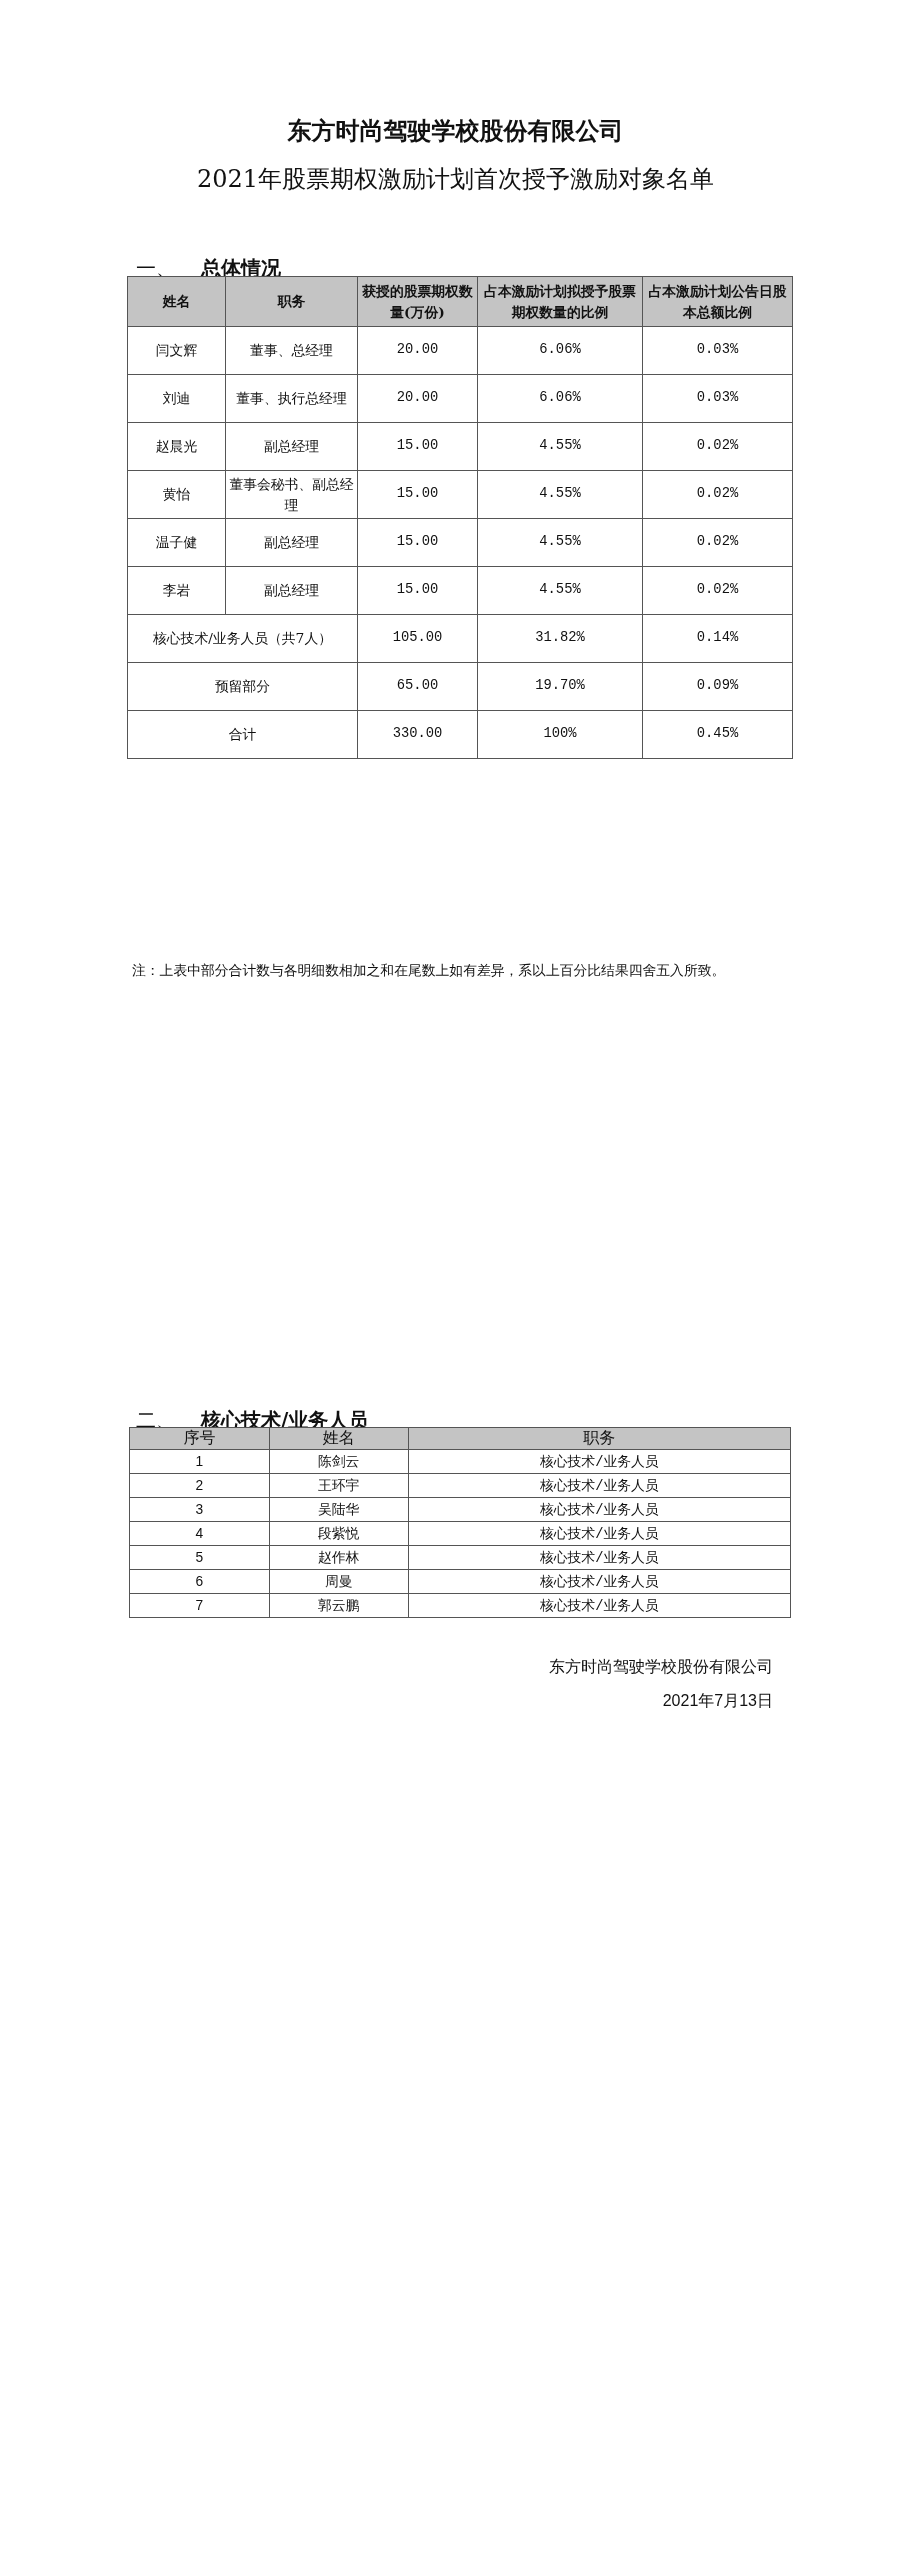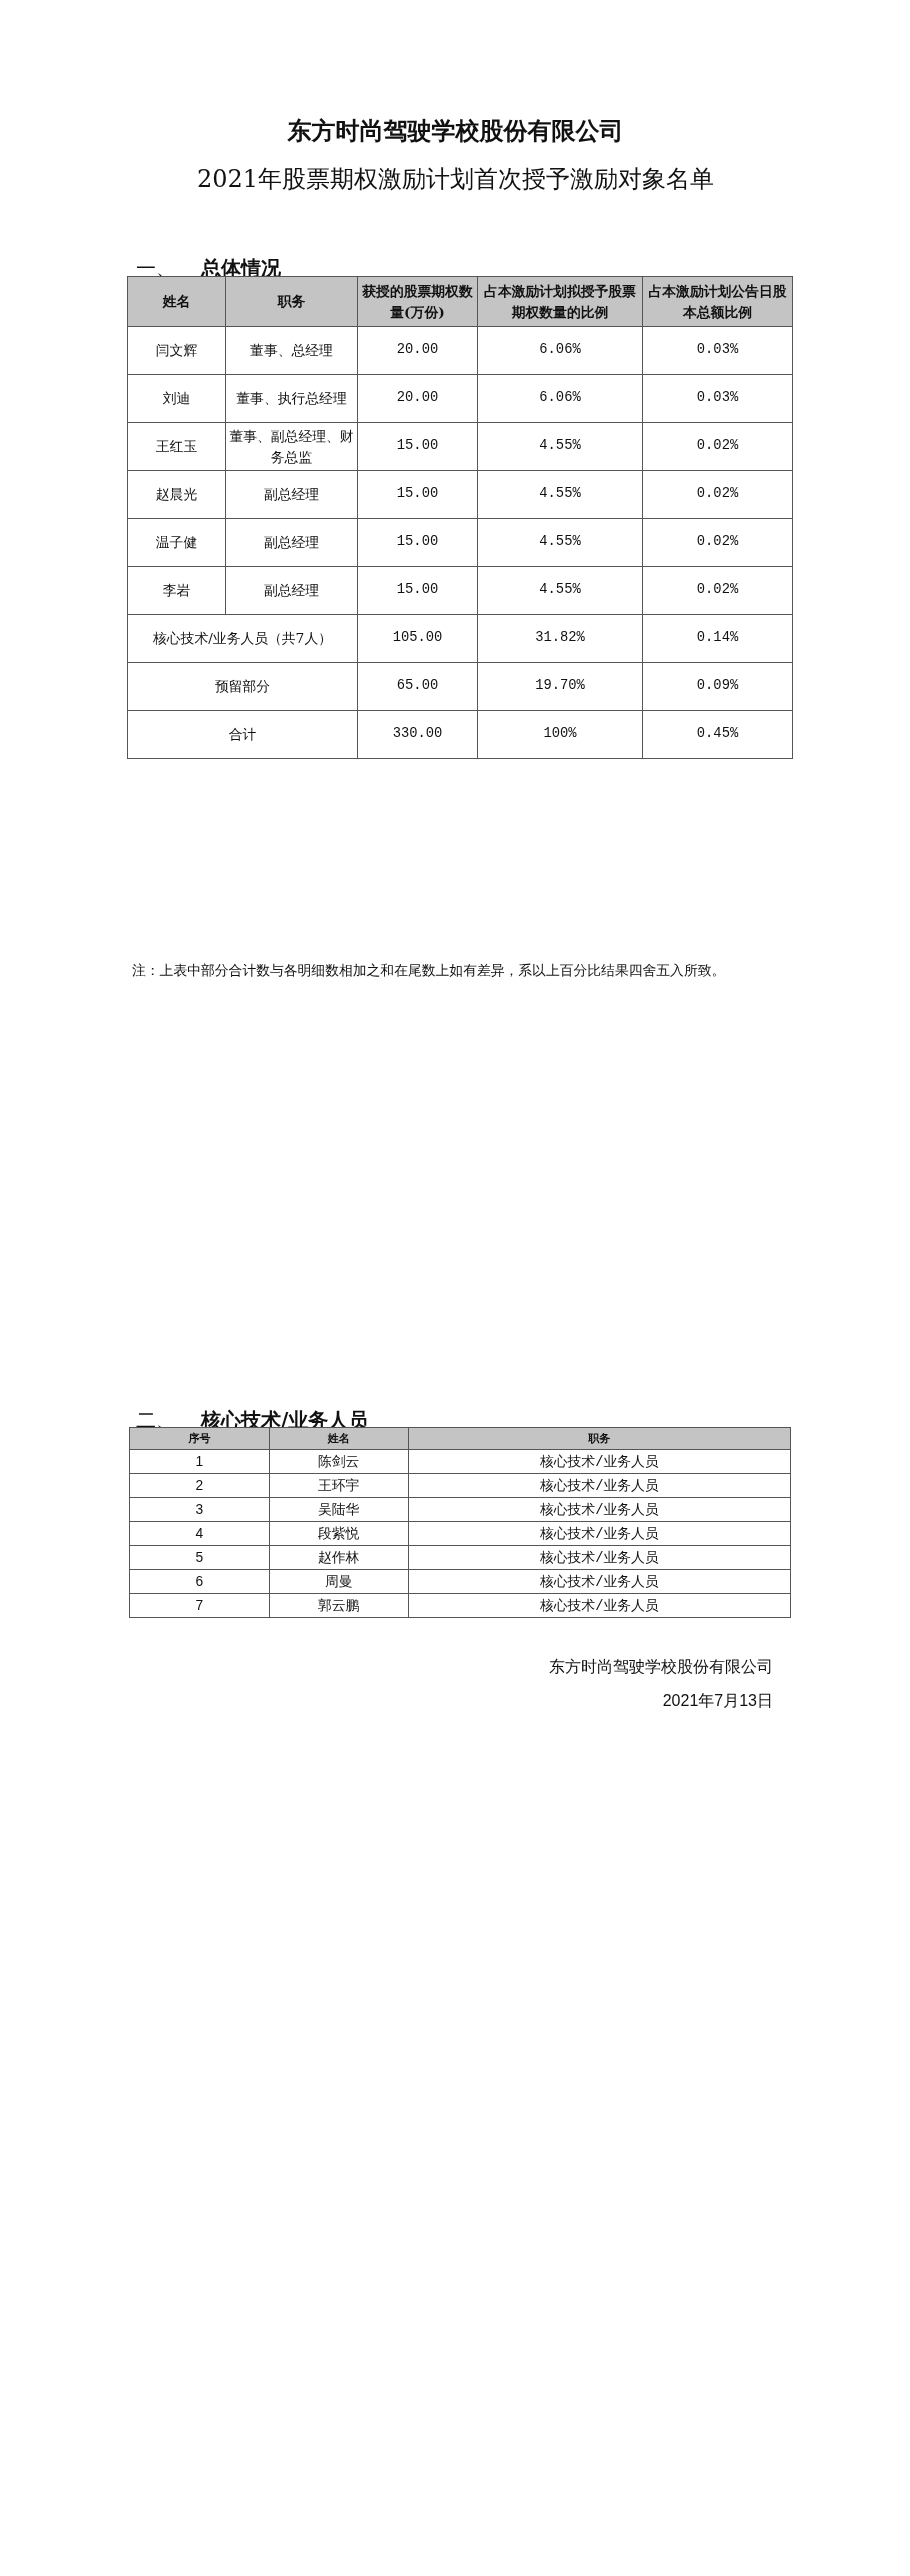--- a/index.html
+++ b/index.html
@@ -10,21 +10,21 @@
   .section{position:absolute;font-size:20px;font-weight:bold;}
   .section .num{display:inline-block;width:65px;font-weight:normal;}
   table{border-collapse:collapse;position:absolute;}
   td,th{border:1.1px solid #555;text-align:center;vertical-align:middle;padding:0 3.1px;}
   #tbl1{left:127px;top:276px;width:666px;font-size:13.8px;}
   #tbl1 th{background:#c4c4c4;font-weight:bold;height:49px;line-height:20.7px;font-size:13.8px;}
   #tbl1 td{height:47px;line-height:20.7px;}
   #tbl1 td.num{font-family:Liberation Mono, monospace;}
   .note{position:absolute;left:132px;top:959px;width:658px;font-size:13.8px;line-height:23px;}
   #tbl2{left:129px;top:1427px;width:662px;font-size:13.8px;}
-  #tbl2 th{background:#c4c4c4;font-weight:bold;height:21.4px;font-size:11px;}
+  #tbl2 th{background:#c4c4c4;font-weight:normal;height:21.4px;font-size:16px;}
   #tbl2 td{height:23px;font-family:Liberation Mono, monospace;}
   #tbl2 td.num{font-family:"Liberation Sans",sans-serif;}
   .sign{position:absolute;right:138px;font-size:16px;text-align:right;}
   .s1{top:1657px;}
   .s2{top:1691px;font-family:"Liberation Sans",sans-serif;}
 </style>
 </head>
 <body>
 
 <div class="title t1">东方时尚驾驶学校股份有限公司</div>
@@ -60,29 +60,29 @@
         <td class="num">0.03%</td>
       </tr>
     <tr>
         <td>刘迪</td>
         <td>董事、执行总经理</td>
         <td class="num">20.00</td>
         <td class="num">6.06%</td>
         <td class="num">0.03%</td>
       </tr>
     <tr>
-        <td>王红玉</td>
-        <td>董事、副总经理、财务总监</td>
+        <td>赵晨光</td>
+        <td>副总经理</td>
         <td class="num">15.00</td>
         <td class="num">4.55%</td>
         <td class="num">0.02%</td>
       </tr>
     <tr>
-        <td>赵晨光</td>
-        <td>副总经理</td>
+        <td>黄怡</td>
+        <td>董事会秘书、副总经理</td>
         <td class="num">15.00</td>
         <td class="num">4.55%</td>
         <td class="num">0.02%</td>
       </tr>
     <tr>
         <td>温子健</td>
         <td>副总经理</td>
         <td class="num">15.00</td>
         <td class="num">4.55%</td>
         <td class="num">0.02%</td>

